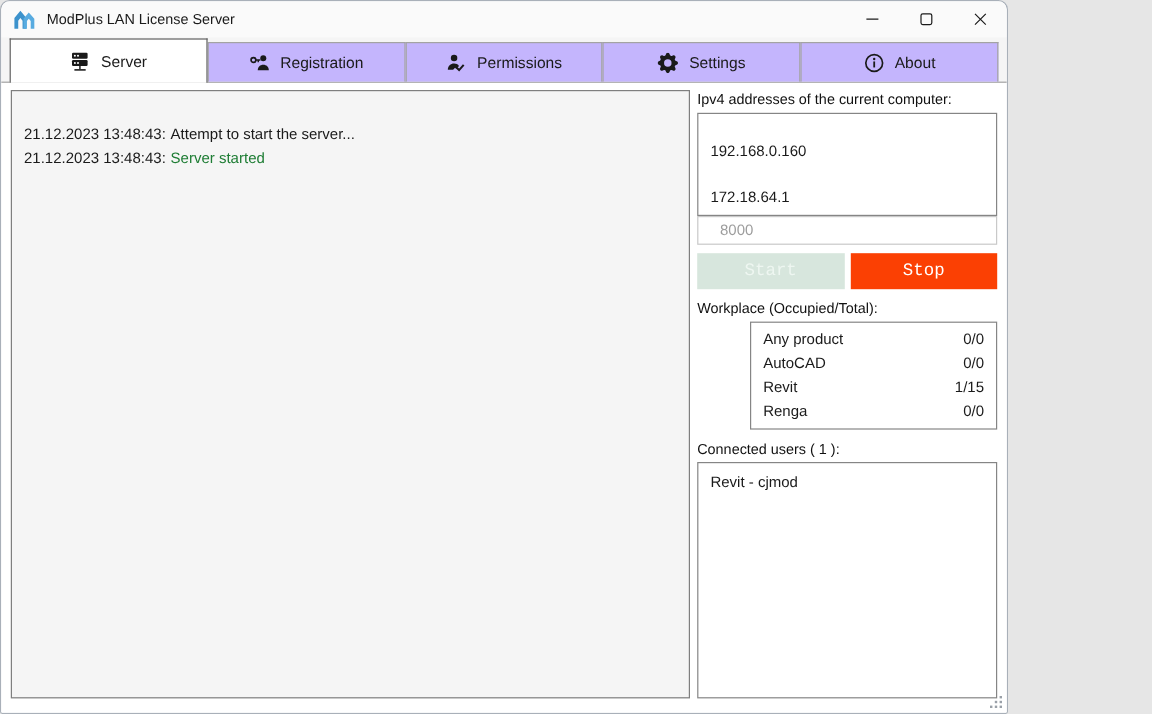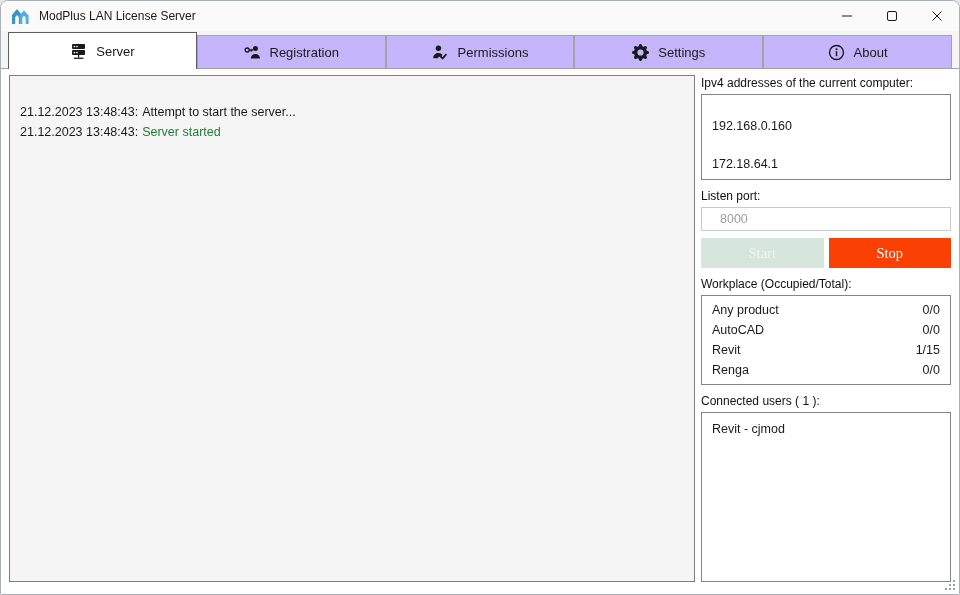--- a/index.html
+++ b/index.html
@@ -4,21 +4,21 @@
 <style>
   * { box-sizing: border-box; margin: 0; padding: 0; }
   html,body { width:960px; height:595px; }
   body {
     font-family: "Liberation Sans", sans-serif;
     background:#e6e6e6;
     cursor: default;
     -webkit-font-smoothing: antialiased;
   }
   .window {
-    width:960px; height:595px;
+    width:840px; height:595px;
     background:#fff;
     border:1px solid #a9b0b9;
     border-radius:8px 8px 2px 2px;
     display:flex; flex-direction:column;
     position:relative; overflow:hidden;
   }
   
   .titlebar {
     height:30px; flex:0 0 30px;
     background:#fafafa;
@@ -91,26 +91,26 @@
     border:1px solid #c9c9c9;
     background:#fff;
     color:#9d9d9d;
     font-family:"Liberation Sans", sans-serif;
     font-size:12.5px;
     padding:0 18px;
     outline:none;
   }
   .btnrow { display:flex; gap:5px; margin-top:7px; height:30px; flex:0 0 30px; }
   .btnrow button {
-    flex:1; border:none; font-family:Liberation Serif, serif;
+    flex:1; border:none; font-family:Liberation Mono, monospace;
     font-size:14.5px; height:30px;
   }
   .btn-start { background:#d7e6dd; color:#eef6f1; }
   .btn-stop  { background:#fb4003; color:#ffffff; }
-  .wpbox { padding:4px 0; }
+  .wpbox { padding:4px 0;margin-left:44px; }
   .wp-row { display:flex; justify-content:space-between; padding:3px 10px; }
   .usersbox { flex:1; min-height:0; padding:6px 0; }
   .usersbox .item { padding:3px 10px; }
   .grip { position:absolute; right:3px; bottom:3px; z-index:5; }
 </style>
 </head>
 <body>
 
 <div class="window">
 
@@ -207,21 +207,20 @@
     <div class="rightcol">
 
       <div class="lbl">Ipv4 addresses of the current computer:</div>
       <div class="listbox ipv4box">
 
           <div class="item">192.168.0.160</div>
 
           <div class="item">172.18.64.1</div>
         </div>
 
-      <div class="lbl mt">Listen port:</div>
       <input class="portinput" type="text" readonly="" value="8000" style="">
 
       <div class="btnrow">
         <button class="btn-start">Start</button>
         <button class="btn-stop">Stop</button>
       </div>
 
       <div class="lbl mt">Workplace (Occupied/Total):</div>
       <div class="listbox wpbox">
 

